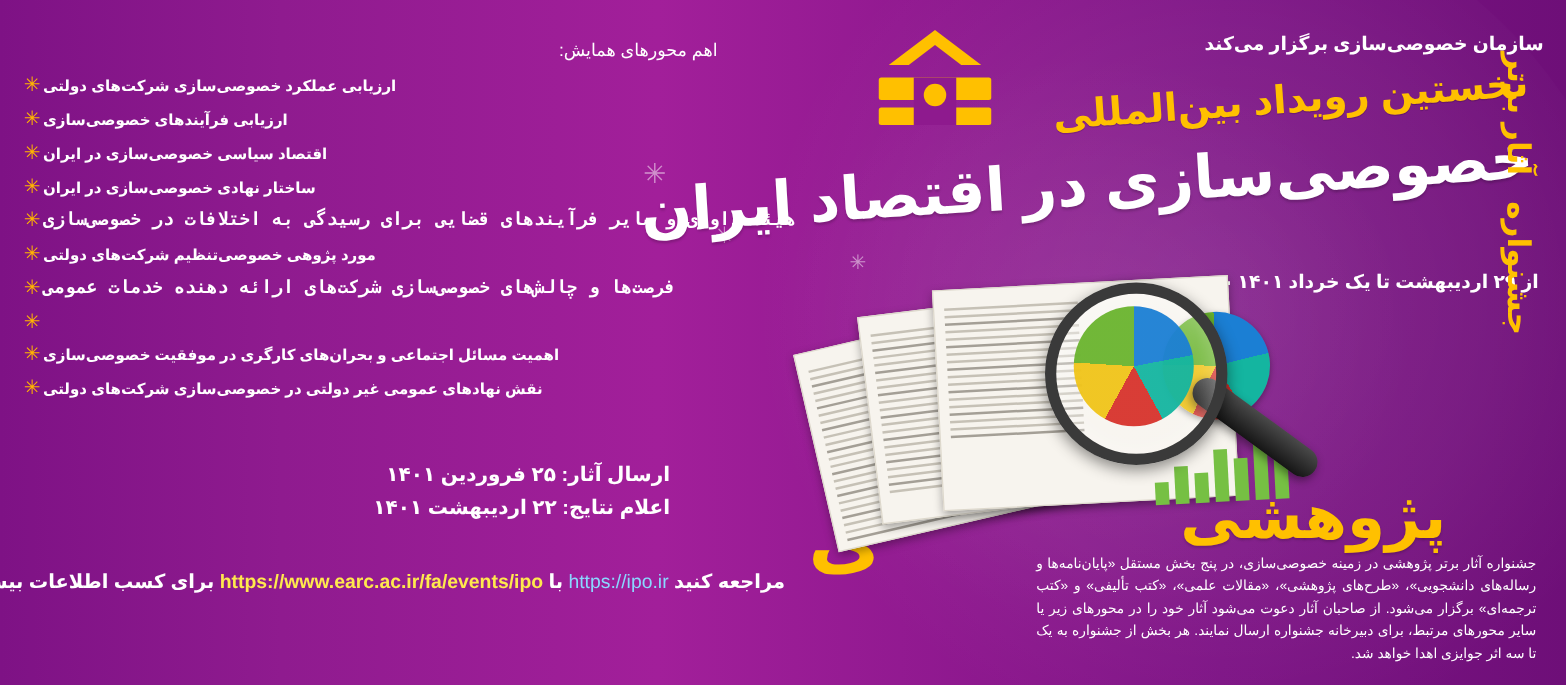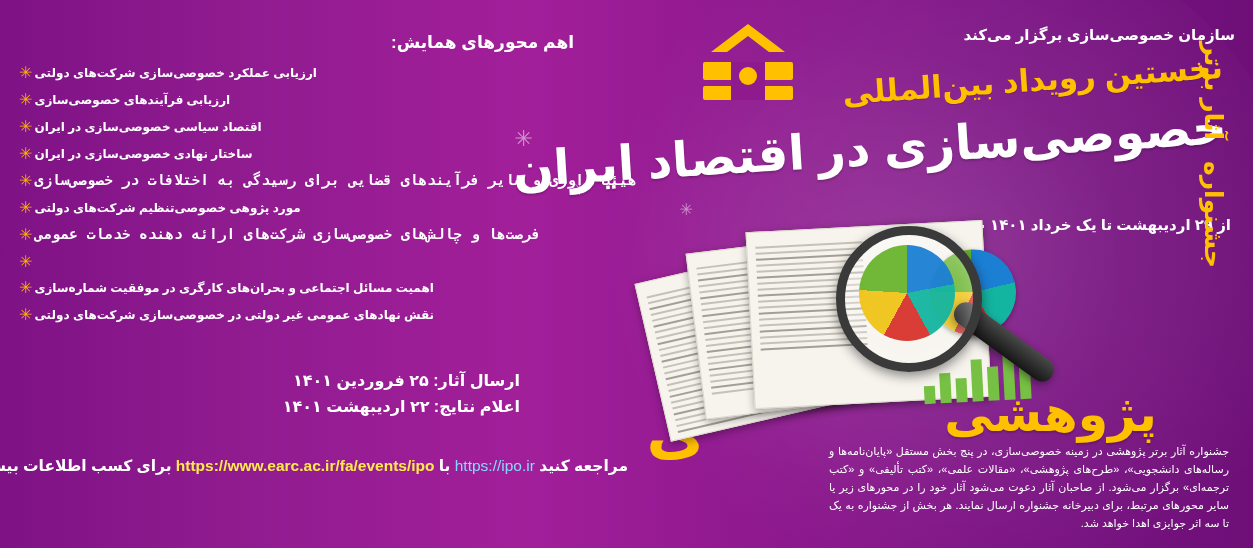--- a/index.html
+++ b/index.html
@@ -29,39 +29,39 @@
     pointer-events:none;
   }
 
   
   .left{
     position:absolute;top:16px;right:auto;left:0;width:600px;height:548px;
     padding:12px 18px 0 12px;box-sizing:border-box;
     direction:rtl;text-align:right;
   }
   .axes-title{
-    color:#ffffff;font-weight:bold;font-size:17px;margin:4px 8px 10px 0;
+    color:#ffffff;font-weight:normal;font-size:14px;margin:4px 8px 10px 0;
     letter-spacing:0;
   }
   .axis-row{
     display:flex;flex-direction:row-reverse;align-items:flex-start;
     justify-content:flex-start;margin:0 0 7px 0;
   }
   .axis-row .star{
     color:#ffb400;font-size:16px;line-height:19px;margin:0 2px 0 7px;flex:0 0 auto;
   }
   .axis-row .txt{
     color:#ffffff;font-size:12px;line-height:20px;font-weight:bold;
     white-space:nowrap;
   }
   .axis-row.w1 .txt{font-size:14.5px;font-family:Liberation Mono, monospace;}
 
   
   .dates{
-    position:absolute;left:0;top:368px;width:520px;padding-left:0;padding-right:0;
+    position:absolute;left:0;top:368px;width:520px;padding-left:16px;padding-right:0;
     text-align:left;direction:rtl;
   }
   .dates div{
     color:#ffffff;font-weight:bold;font-size:16px;line-height:26px;
     text-align:right;padding-right:0;margin-right:0;
     width:462px;
   }
 
   
   .contact{
@@ -332,21 +332,21 @@
     </div>
     <div class="axis-row w1">
       <span class="star">✳</span>
       <span class="txt">فرصت‌ها و چالش‌های خصوصی‌سازی شرکت‌های ارائه دهنده خدمات عمومی</span>
     </div>
     <div class="axis-row">
       <span class="star">✳</span>
     </div>
     <div class="axis-row">
       <span class="star">✳</span>
-      <span class="txt">اهمیت مسائل اجتماعی و بحران‌های کارگری در موفقیت شماره‌سازی</span>
+      <span class="txt">اهمیت مسائل اجتماعی و بحران‌های کارگری در موفقیت خصوصی‌سازی</span>
     </div>
     <div class="axis-row">
       <span class="star">✳</span>
       <span class="txt">نقش نهادهای عمومی غیر دولتی در خصوصی‌سازی شرکت‌های دولتی</span>
     </div>
   </div>
 
   <div class="dates">
     <div>ارسال آثار: ۲۵ فروردین ۱۴۰۱</div>
     <div>اعلام نتایج: ۲۲ اردیبهشت ۱۴۰۱</div>

